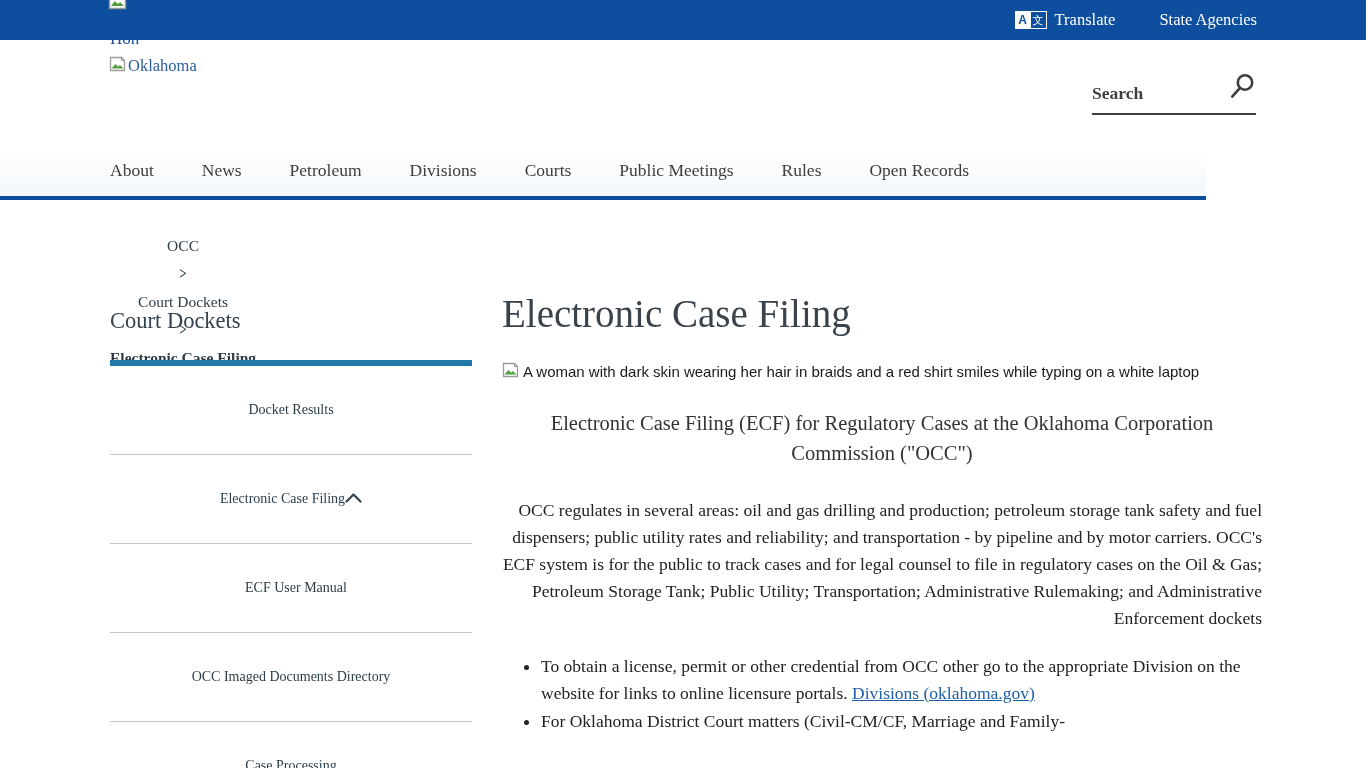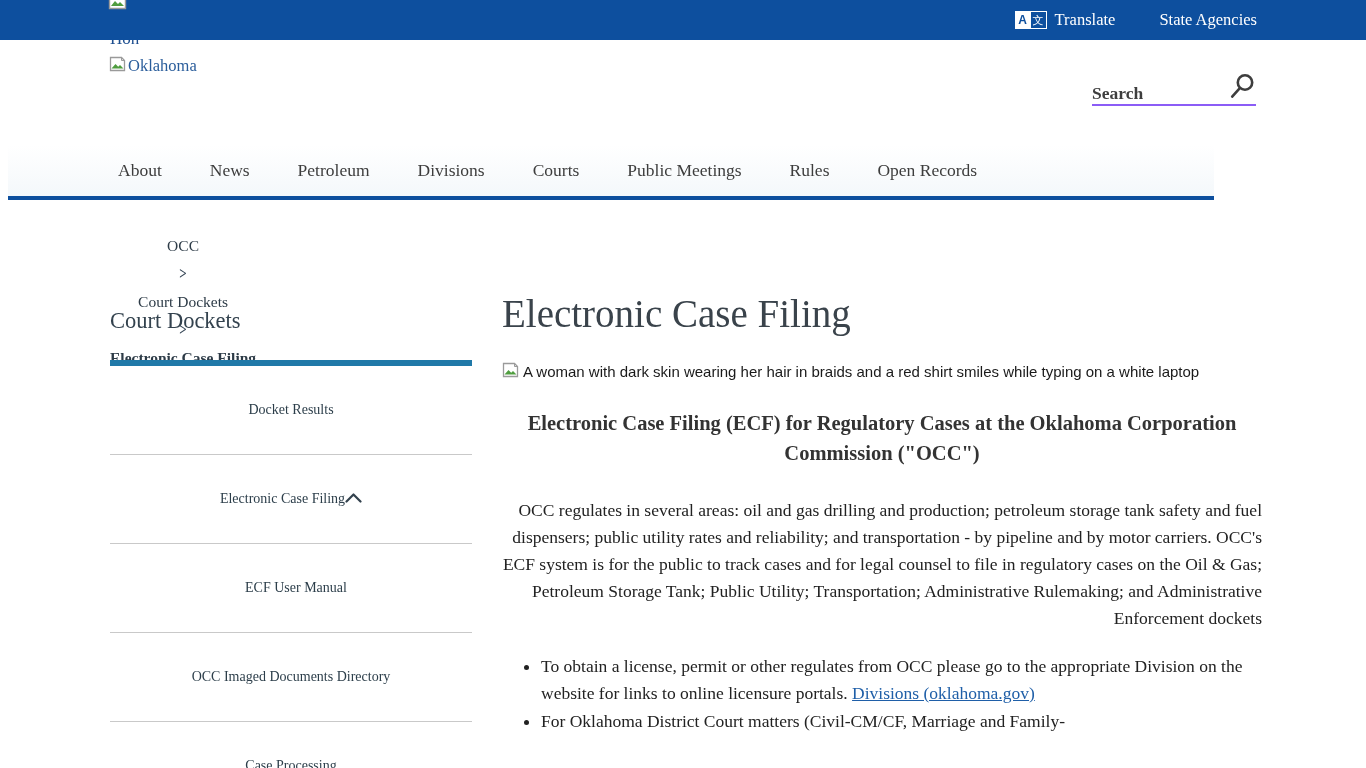--- a/index.html
+++ b/index.html
@@ -44,26 +44,26 @@
   
   .logo-row {
     position:absolute; left:109px; top:56px; z-index:2;
     display:flex; align-items:flex-start; gap:2px; text-decoration:none;
   }
   .logo-alt { color:#2a5d9b; font-size:16.5px; }
   .broken-img-icon { display:inline-block; flex:none; }
   .search-box {
     position:absolute; left:1092px; top:72px; width:164px;
     display:flex; align-items:flex-end; justify-content:space-between;
-    border-bottom:2px solid #8b5cf6; cursor:text;
+    border-bottom:2px solid #404040; padding-bottom:9px; cursor:text;
   }
   .search-label { color:#3e3e3e; font-size:17.5px; font-weight:bold; }
   
   .main-nav {
-    position:absolute; top:145px; left:8px; width:1206px; height:55px;
+    position:absolute; top:145px; left:0; width:1206px; height:55px;
     display:flex; align-items:center; gap:48px; padding-left:110px;
     background:linear-gradient(#ffffff, #f4f8fb);
     border-bottom:4px solid #0d4f9e;
   }
   .nav-item { color:#3d3d3d; font-size:17.5px; cursor:pointer; white-space:nowrap; }
   
   .breadcrumb {
     position:absolute; top:237px; left:110px;
     display:flex; align-items:center; gap:11px; font-size:15.5px; color:#2d3b47;flex-direction:column;
   }
@@ -200,25 +200,25 @@
     <span>
       <svg width="17" height="16" viewBox="0 0 17 16">
         <path d="M1.5 1.5 h11 l3 3 v10 h-14 z" fill="#ffffff" stroke="#9a9a9a" stroke-width="1.3"></path>
         <path d="M12.5 1.5 v3 h3 z" fill="#d8d8d8" stroke="#9a9a9a" stroke-width="1"></path>
         <path d="M2.5 12.5 l4-4.5 2.7 2.7 1.8-1.8 3.5 3.6 z" fill="#4f9d3f"></path>
       </svg>
     </span>
     <span>A woman with dark skin wearing her hair in braids and a red shirt smiles while typing on a white laptop</span>
   </div>
 
-  <h2 class="content-subtitle" style="font-weight:700;">Electronic Case Filing (ECF) for Regulatory Cases at the Oklahoma Corporation Commission ("OCC")</h2>
+  <h2 class="content-subtitle" style="font-weight:400;">Electronic Case Filing (ECF) for Regulatory Cases at the Oklahoma Corporation Commission ("OCC")</h2>
 
   <p class="intro-para">OCC regulates in several areas: oil and gas drilling and production; petroleum storage tank safety and fuel dispensers; public utility rates and reliability; and transportation - by pipeline and by motor carriers. OCC's ECF system is for the public to track cases and for legal counsel to file in regulatory cases on the Oil &amp; Gas; Petroleum Storage Tank; Public Utility; Transportation; Administrative Rulemaking; and Administrative Enforcement dockets</p>
 
   <ul class="bullet-list">
     <li>
-      <span>To obtain a license, permit or other regulates from OCC please go to the appropriate Division on the website for links to online licensure portals. </span><a class="inline-link">Divisions (oklahoma.gov)</a>
+      <span>To obtain a license, permit or other credential from OCC other go to the appropriate Division on the website for links to online licensure portals. </span><a class="inline-link">Divisions (oklahoma.gov)</a>
     </li>
     <li>
       <span>For Oklahoma District Court matters (Civil-CM/CF, Marriage and Family-</span>
     </li>
   </ul>
 </main>
 
 </body></html>

